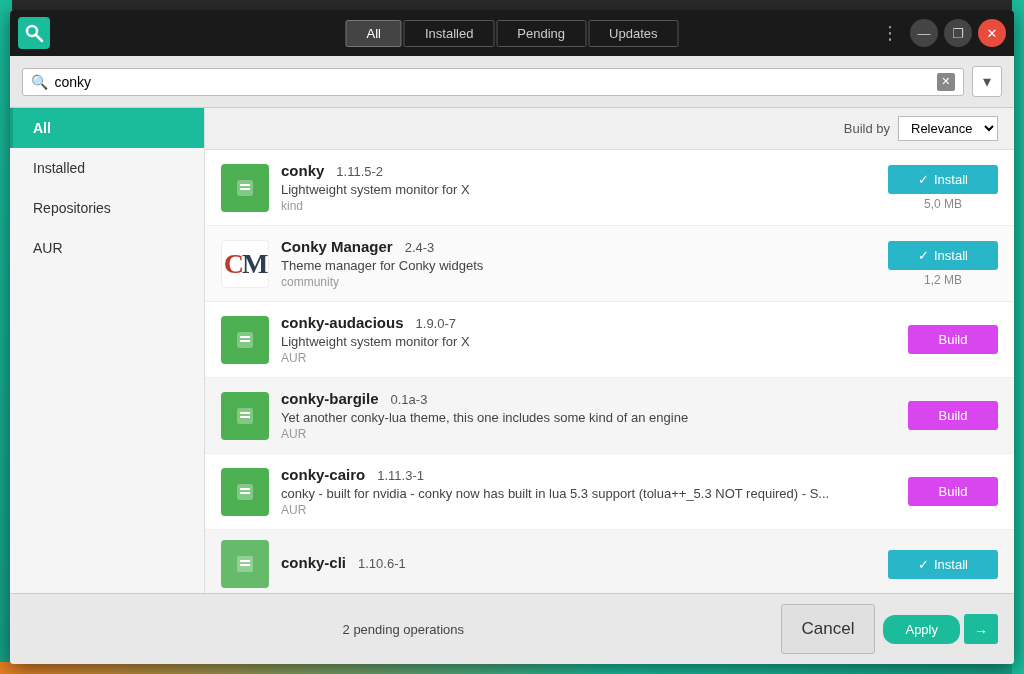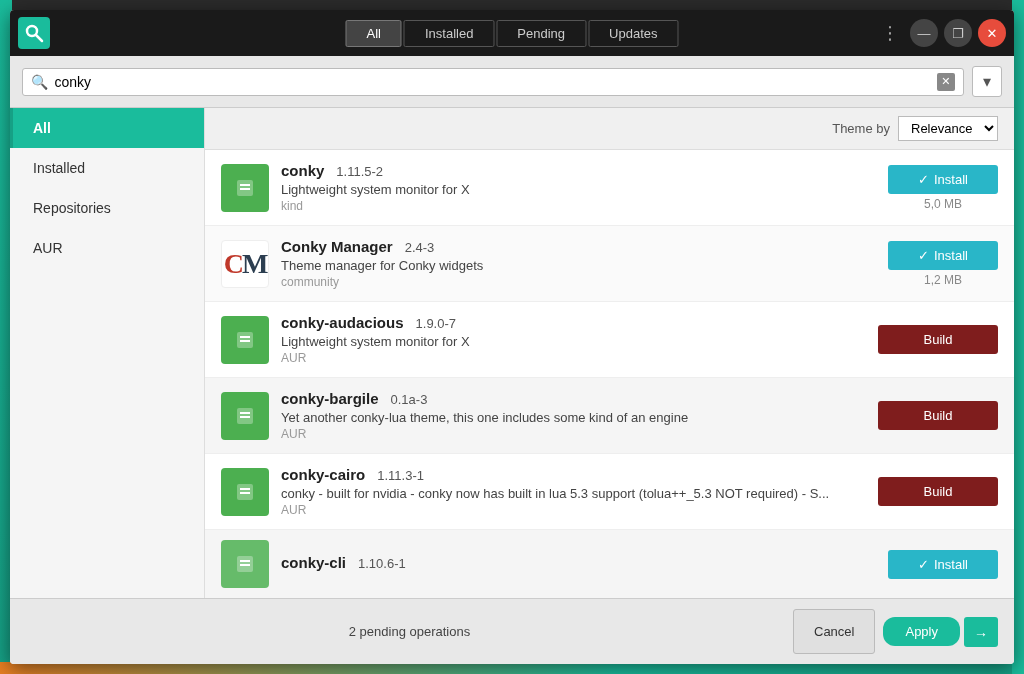--- a/index.html
+++ b/index.html
@@ -304,28 +304,28 @@
       border: none;
       border-radius: 3px;
       padding: 7px 20px;
       font-size: 13px;
       cursor: pointer;
       width: 110px;
       display: flex; align-items: center; justify-content: center;
       gap: 5px;
     }
     .btn-build {
-      background: #7f1d1d;
+      background: #d946ef;
       color: white;
       border: none;
       border-radius: 3px;
       padding: 7px 20px;
       font-size: 13px;
       cursor: pointer;
-      width: 120px;
+      width: 90px;
       text-align: center;
     }
     .pkg-size {
       font-size: 12px;
       color: #888;
     }
 
     
     .bottom-bar {
       background: #e8e8e8;
@@ -339,21 +339,21 @@
       flex: 1;
       font-size: 13px;
       color: #444;
       text-align: center;
     }
     .btn-cancel {
       background: #e0e0e0;
       border: 1px solid #bbb;
       border-radius: 3px;
       padding: 14px 20px;
-      font-size: 13px;
+      font-size: 17px;
       cursor: pointer;
       color: #333;
     }
     .btn-apply {
       background: #1abc9c;
       color: white;
       border: none;
       border-radius: 12px;
       padding: 7px 22px;
       font-size: 13px;
@@ -426,21 +426,21 @@
     <div class="sidebar">
       <div class="sidebar-item active">All</div>
       <div class="sidebar-item">Installed</div>
       <div class="sidebar-item">Repositories</div>
       <div class="sidebar-item">AUR</div>
     </div>
 
     <div class="main-panel">
 
       <div class="sort-bar">
-        <span class="sort-label">Theme by</span>
+        <span class="sort-label">Build by</span>
         <select class="sort-select">
           <option>Relevance</option>
           <option>Name</option>
           <option>Size</option>
           <option>Date</option>
         </select>
       </div>
 
       <div class="package-list">
 

